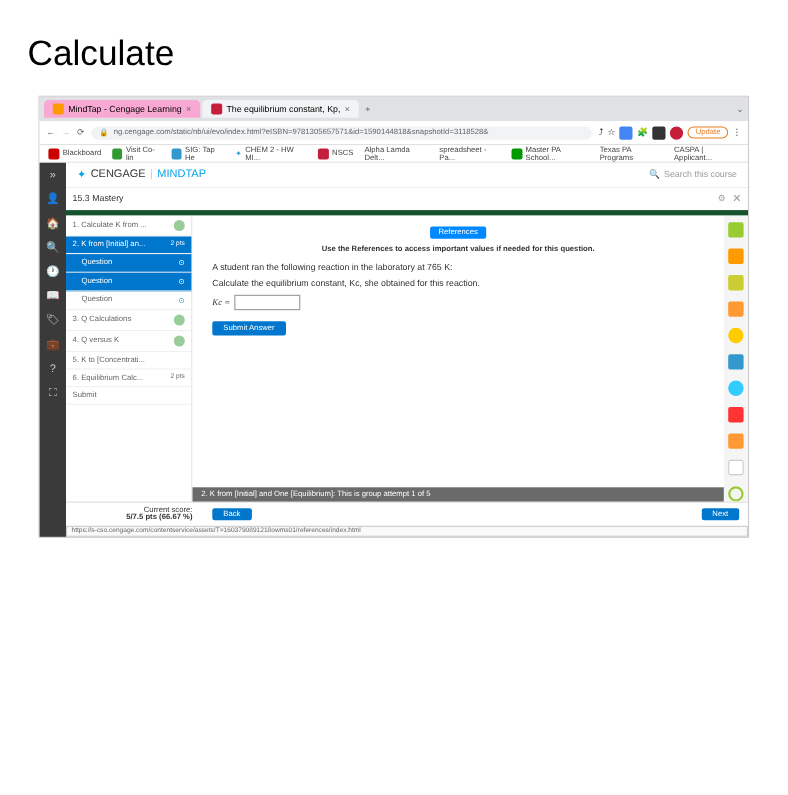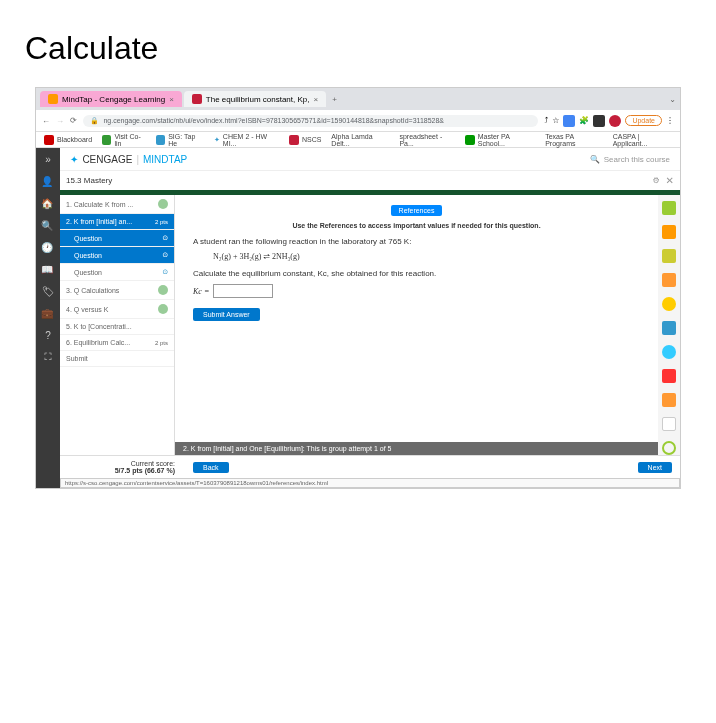--- a/index.html
+++ b/index.html
@@ -209,21 +209,20 @@
             </div>
           <div class="chapter-item">
               <span>Submit</span>
             </div>
         </div>
 
         <div class="question-area">
           <button class="ref-btn">References</button>
           <div class="hint-text">Use the References to access important values if needed for this question.</div>
           <div class="q-text">A student ran the following reaction in the laboratory at 765 K:</div>
-          <div class="equation">N₂(g) + 3H₂(g) ⇌ 2NH₃(g)</div>
           <div class="q-text">Calculate the equilibrium constant, Kc, she obtained for this reaction.</div>
           <div class="kc-input">
             <span style="font-style:italic;font-family:serif">Kc =</span>
             <input type="text" style="">
           </div>
           <button class="submit-btn">Submit Answer</button>
           <div class="bottom-status" style="position:absolute;bottom:0;left:0;right:0">2. K from [Initial] and One [Equilibrium]: This is group attempt 1 of 5</div>
         </div>
 
         <div class="side-tools">

